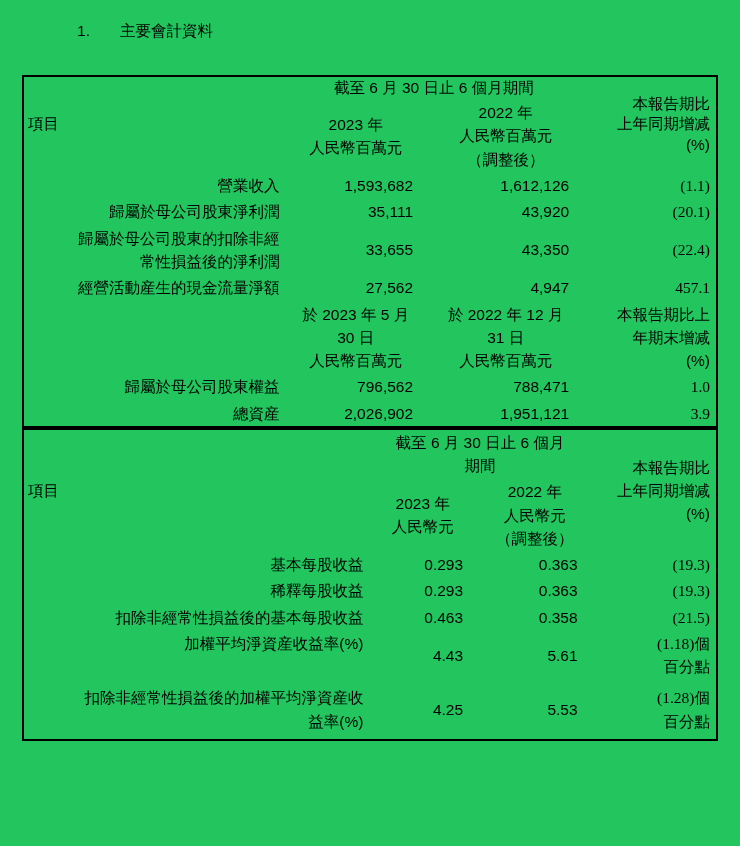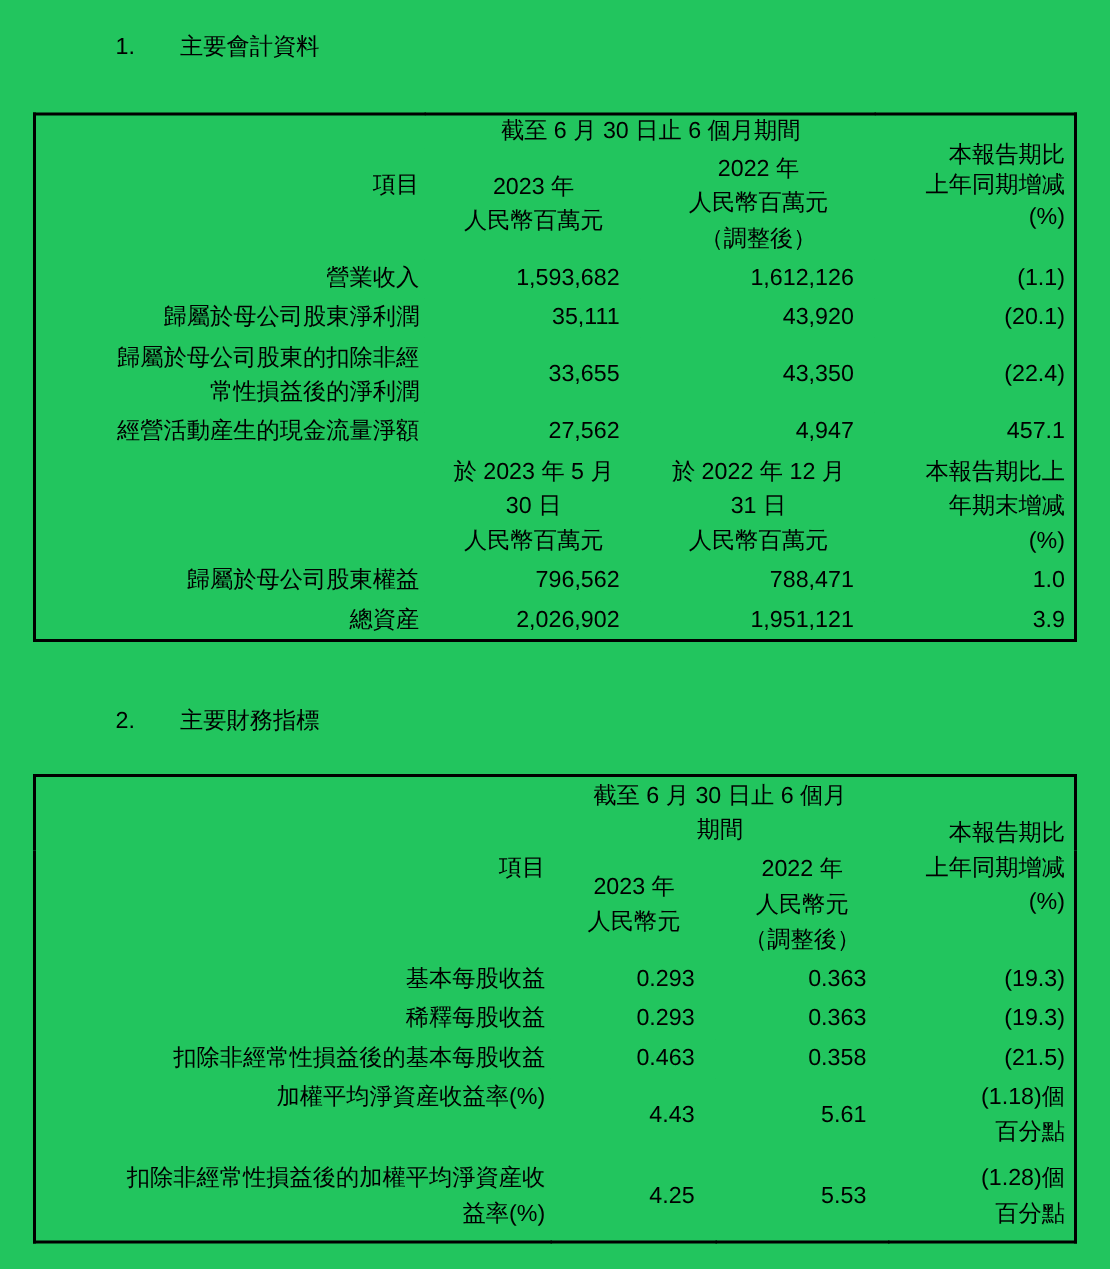--- a/index.html
+++ b/index.html
@@ -31,27 +31,27 @@
   td{
     border:1px solid #22c55e;
     padding:1px 4px;
     white-space:pre-line;
     vertical-align:middle;
     overflow:hidden;
   }
   .t2{margin-top:0;}
   .sec2-title{margin-top:42px;margin-bottom:25px;}
   
-  .c-item{text-align:right;}
+  .c-item{text-align:left;}
   .c-period{text-align:center;}
   .c-col{text-align:center;}
   .c-change{text-align:right;padding-right:6px;}
   .lbl{text-align:right;padding-left:5px;}
   .num{text-align:right;padding-right:14px;}
-  .chg{text-align:right;padding-right:6px;}
+  .chg{text-align:right;padding-right:6px;font-family:Liberation Serif, serif;}
   .va-top{vertical-align:top;}
   
   .t1 .h1{height:20px;}
   .t1 .h1 td{line-height:1.3;}
   .t1 .h2{height:65px;}
   .t1 .r{height:25px;}
   .t1 .r5{height:50px;}
   .t1 .sub{height:65px;}
   .t2 .h1{height:46px;}
   .t2 .h2{height:72px;}
@@ -138,23 +138,20 @@
       </tr>
       <tr class="r">
         <td class="lbl">總資産</td>
         <td class="num">2,026,902</td>
         <td class="num">1,951,121</td>
         <td class="chg">3.9</td>
       </tr>
     </tbody>
   </table>
 
-  <div class="section-title sec2-title">
-    <span class="num">2.</span><span>主要財務指標</span>
-  </div>
 
   <table class="t2">
     <colgroup>
       <col style="width:49.7%">
         <col style="width:15.8%">
         <col style="width:16.5%">
         <col style="width:18.0%">
     </colgroup>
     <tbody>
       <tr class="h1">

